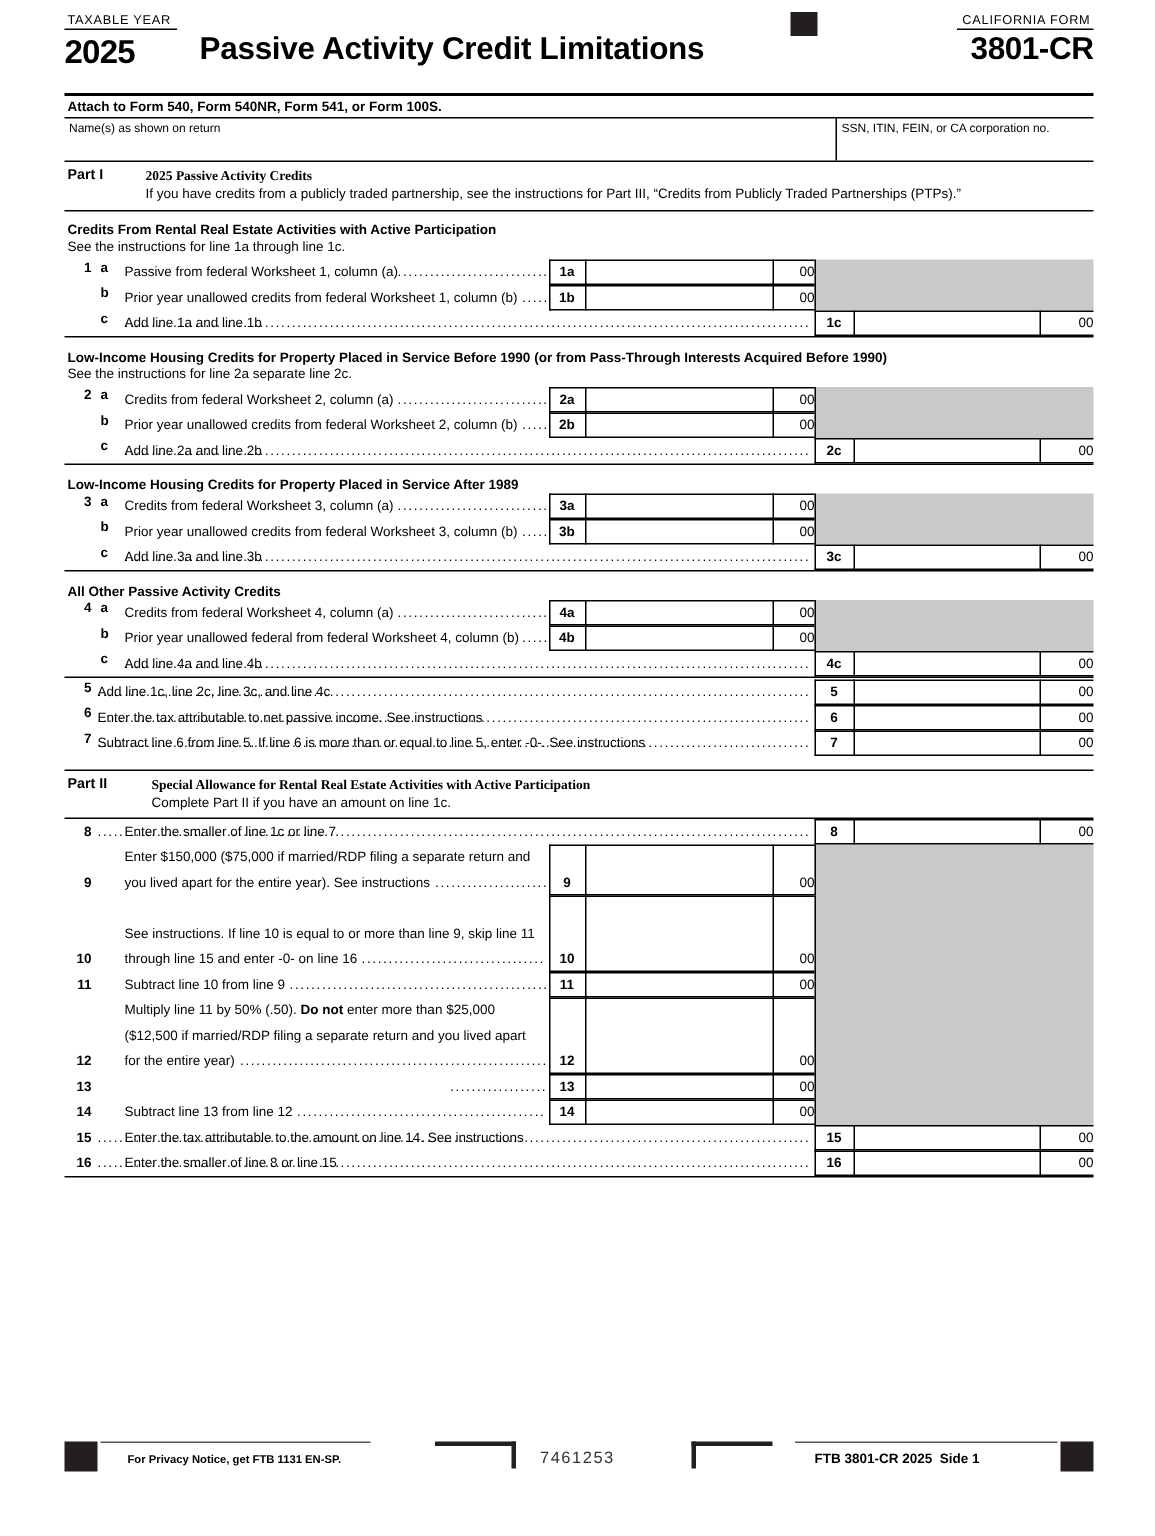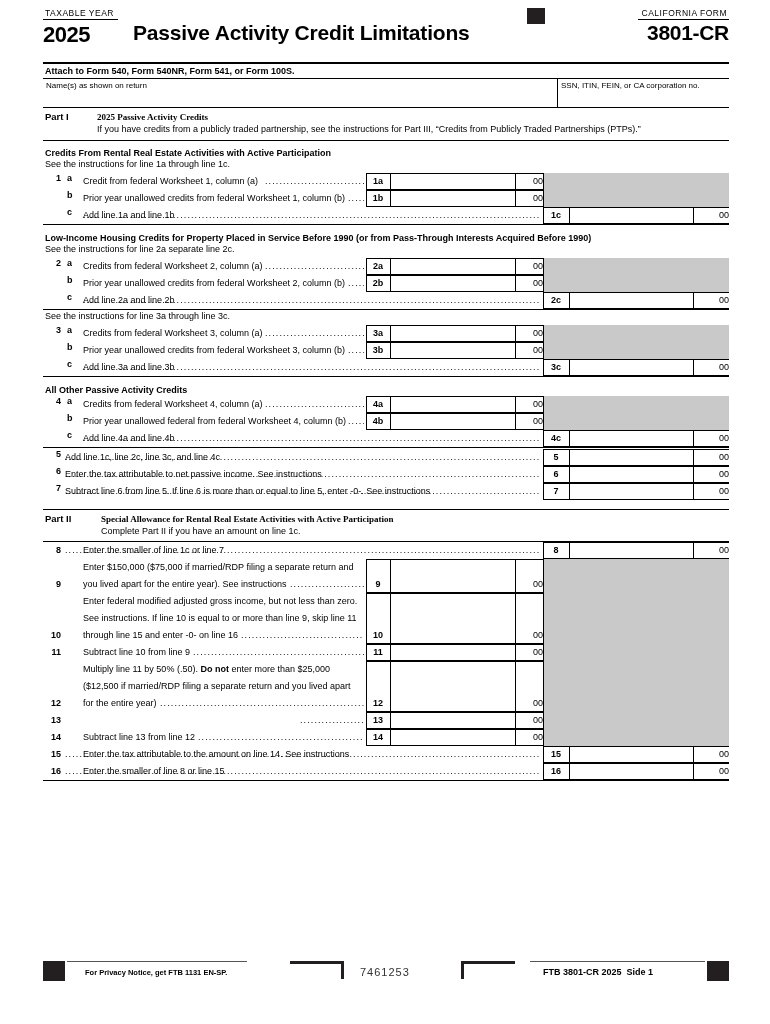--- a/index.html
+++ b/index.html
@@ -127,21 +127,21 @@
 
     <div id="sections">
         <div>
           <div class="sec-h">Credits From Rental Real Estate Activities with Active Participation</div>
           <div class="sec-s">See the instructions for line 1a through line 1c.</div>
           <div class="grid" style="height: 53px;">
             <div class="shade" style="left: 500px; top: 0px; width: 186px; height: 34px;"></div>
             <div class="row">
               <div class="num">1</div>
               <div class="sub">a</div>
-              <div class="txt">Credit from federal Worksheet 1, column (a)</div>
+              <div class="txt">Passive from federal Worksheet 1, column (a)</div>
               <div class="dots" style="left: 222px; width: 99px; top: 0px;">........................................................................................................................................................................................................</div>
               <div class="vl" style="left:323px;top:0;height:17px"></div>
               <div class="vl" style="left:347px;top:0;height:17px"></div>
               <div class="vl" style="left:472px;top:0;height:17px"></div>
               <div class="vl" style="left:500px;top:0;height:17px"></div>
               <div class="hl" style="left:323px;top:0;width:177px"></div>
               <div class="hl" style="left:323px;top:16px;width:177px"></div>
               <div class="bx" style="left:323px;top:3px;width:24px">1a</div>
               <div class="cents" style="left:472px;top:3px;width:28px">00</div>
               <div style="position:absolute;left:347px;top:2px;width:123px;height:13px"></div>
@@ -224,21 +224,21 @@
               <div class="hl" style="left:500px;top:0;width:186px"></div>
               <div class="hl" style="left:500px;top:16px;width:186px"></div>
               <div class="bx" style="left:500px;top:3px;width:26px">2c</div>
               <div class="cents" style="left:650px;top:3px;width:36px">00</div>
               <div style="position:absolute;left:526px;top:2px;width:122px;height:13px"></div>
             </div>
             <div class="hl2" style="left: 0px; top: 51px; width: 686px;"></div>
           </div>
         </div>
         <div>
-          <div class="sec-s">See the instructions for line 3a through line 3c.</div>
+          <div class="sec-h">Low-Income Housing Credits for Property Placed in Service After 1989</div>
           <div class="grid" style="height: 53px;">
             <div class="shade" style="left: 500px; top: 0px; width: 186px; height: 34px;"></div>
             <div class="row">
               <div class="num">3</div>
               <div class="sub">a</div>
               <div class="txt">Credits from federal Worksheet 3, column (a)</div>
               <div class="dots" style="left: 222px; width: 99px; top: 0px;">........................................................................................................................................................................................................</div>
               <div class="vl" style="left:323px;top:0;height:17px"></div>
               <div class="vl" style="left:347px;top:0;height:17px"></div>
               <div class="vl" style="left:472px;top:0;height:17px"></div>
@@ -417,21 +417,20 @@
           <div class="vl" style="left:500px;top:0;height:34px"></div>
           <div class="hl" style="left:323px;top:0;width:177px"></div>
           <div class="hl" style="left:323px;top:33px;width:177px"></div>
           <div class="bx" style="left:323px;top:20px;width:24px">9</div>
           <div class="cents" style="left:472px;top:20px;width:28px">00</div>
           <div style="position:absolute;left:347px;top:19px;width:123px;height:13px"></div>
           <div class="dots" style="left: 247px; top: 17px; width: 74px;">........................................................................................................................................................................................................</div>
         </div>
         <div class="row tall3">
           <div class="num" style="top:34px;line-height:17px">10</div>
-          <div class="txt" style="top:0px">Enter federal modified adjusted gross income, but not less than zero.</div>
           <div class="txt" style="top:17px">See instructions. If line 10 is equal to or more than line 9, skip line 11</div>
           <div class="txt" style="top:34px">through line 15 and enter -0- on line 16</div>
           <div class="vl" style="left:323px;top:0;height:51px"></div>
           <div class="vl" style="left:347px;top:0;height:51px"></div>
           <div class="vl" style="left:472px;top:0;height:51px"></div>
           <div class="vl" style="left:500px;top:0;height:51px"></div>
           <div class="hl" style="left:323px;top:0;width:177px"></div>
           <div class="hl" style="left:323px;top:50px;width:177px"></div>
           <div class="bx" style="left:323px;top:37px;width:24px">10</div>
           <div class="cents" style="left:472px;top:37px;width:28px">00</div>

